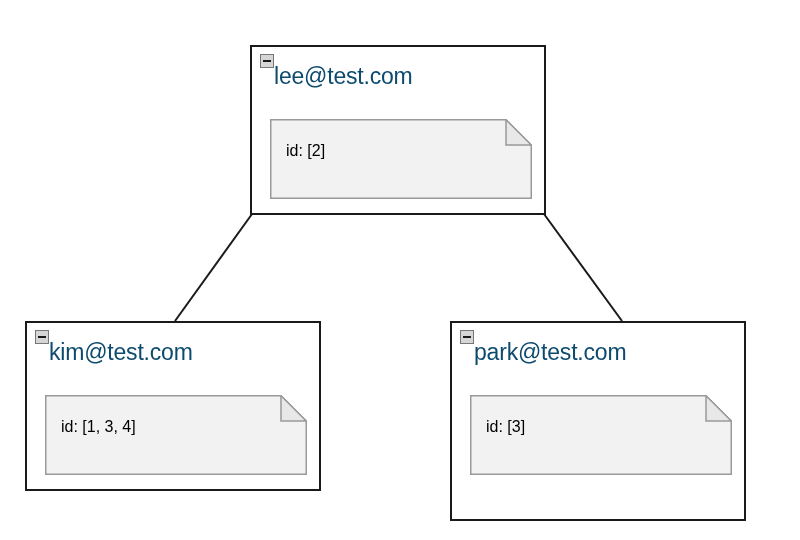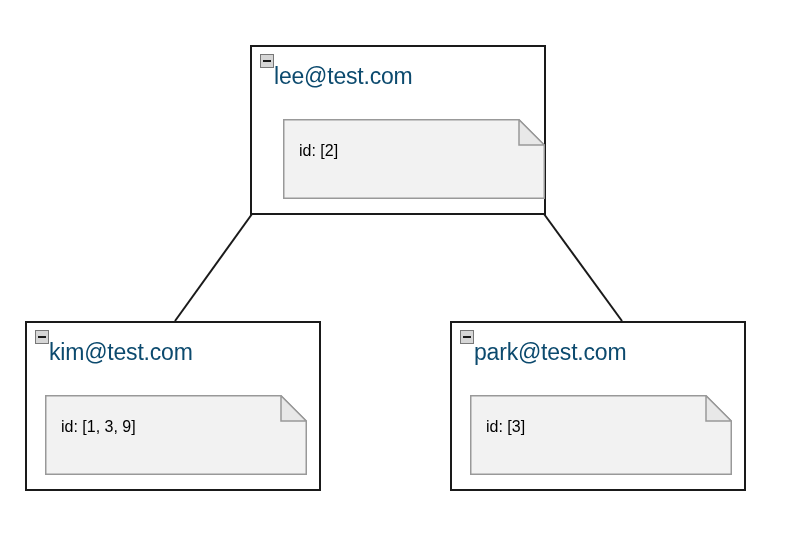--- a/index.html
+++ b/index.html
@@ -82,44 +82,44 @@
   <svg id="edges" viewBox="0 0 800 540">
     <line x1="252" y1="214" x2="175" y2="321" stroke="#1a1a1a" stroke-width="2"></line>
     <line x1="544" y1="214" x2="622" y2="321" stroke="#1a1a1a" stroke-width="2"></line>
   </svg>
 
   <div class="node" style="left:250px; top:45px; width:296px; height:170px;">
     <div class="node-collapse">
       <span class="bar"></span>
     </div>
     <div class="node-title">lee@test.com</div>
-    <div class="note" style="left:18px; top:72px; width:262px; height:80px;margin-left:13px;">
+    <div class="note" style="left:18px; top:72px; width:262px; height:80px;">
       <svg width="262" height="80" viewBox="0 0 262 80">
         <path d="M0.75,0.75 L236,0.75 L261.25,26 L261.25,79.25 L0.75,79.25 Z" fill="#f2f2f2" stroke="#999999" stroke-width="1.5"></path>
         <path d="M236,0.75 L261.25,26 L236,26 Z" fill="#e8e8e8" stroke="#999999" stroke-width="1.5"></path>
       </svg>
       <div class="note-text">id: [2]</div>
     </div>
   </div>
 
   <div class="node" style="left:25px; top:321px; width:296px; height:170px;">
     <div class="node-collapse">
       <span class="bar"></span>
     </div>
     <div class="node-title">kim@test.com</div>
     <div class="note" style="left:18px; top:72px; width:262px; height:80px;">
       <svg width="262" height="80" viewBox="0 0 262 80">
         <path d="M0.75,0.75 L236,0.75 L261.25,26 L261.25,79.25 L0.75,79.25 Z" fill="#f2f2f2" stroke="#999999" stroke-width="1.5"></path>
         <path d="M236,0.75 L261.25,26 L236,26 Z" fill="#e8e8e8" stroke="#999999" stroke-width="1.5"></path>
       </svg>
-      <div class="note-text">id: [1, 3, 9]</div>
+      <div class="note-text">id: [1, 3, 4]</div>
     </div>
   </div>
 
-  <div class="node" style="left:450px; top:321px; width:296px; height:170px;">
+  <div class="node" style="left:450px; top:321px; width:296px; height:200px;">
     <div class="node-collapse">
       <span class="bar"></span>
     </div>
     <div class="node-title">park@test.com</div>
     <div class="note" style="left:18px; top:72px; width:262px; height:80px;">
       <svg width="262" height="80" viewBox="0 0 262 80">
         <path d="M0.75,0.75 L236,0.75 L261.25,26 L261.25,79.25 L0.75,79.25 Z" fill="#f2f2f2" stroke="#999999" stroke-width="1.5"></path>
         <path d="M236,0.75 L261.25,26 L236,26 Z" fill="#e8e8e8" stroke="#999999" stroke-width="1.5"></path>
       </svg>
       <div class="note-text">id: [3]</div>

